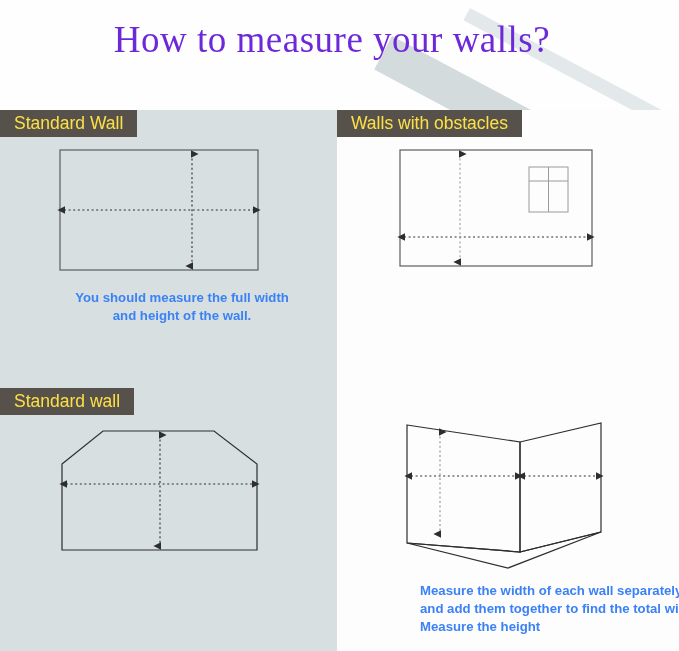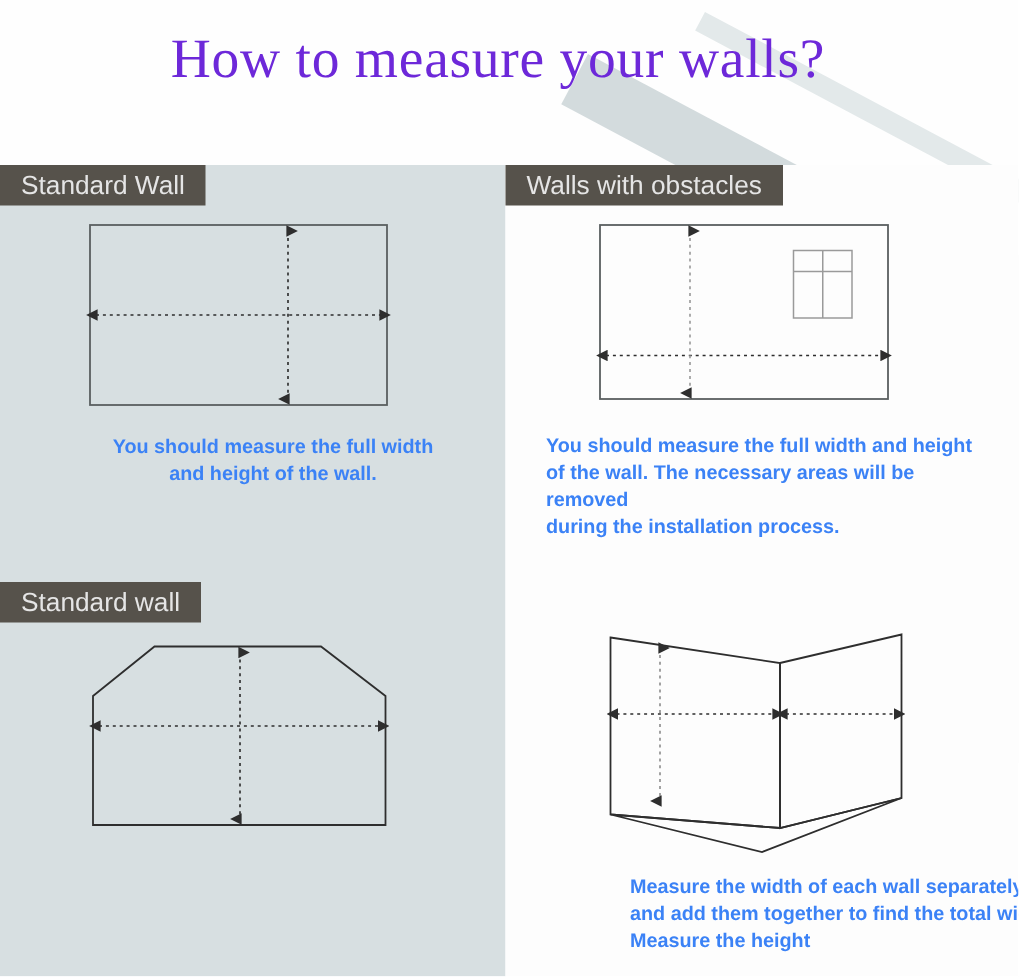--- a/index.html
+++ b/index.html
@@ -69,21 +69,21 @@
     top: 110px;
     width: 342px;
     height: 541px;
     background: #fdfdfd;
   }
 
   
   .bar {
     position: absolute;
     background: #56524b;
-    color: #e5e5e5;
+    color: #fde047;
     font-size: 17.5px;
     height: 27px;
     line-height: 27px;
     padding-left: 14px;
     padding-right: 14px;
     box-sizing: border-box;
     white-space: nowrap;
   }
   .bar-standard   { left: 0px;   top: 110px; }
   .bar-obstacles  { left: 337px; top: 110px; }
@@ -180,20 +180,17 @@
 
       <line x1="411" y1="476" x2="516" y2="476" stroke="#2e2e2e" stroke-width="1.1" stroke-dasharray="2,2.6" marker-start="url(#arrL)" marker-end="url(#arrR)"></line>
       <line x1="524" y1="476" x2="597" y2="476" stroke="#2e2e2e" stroke-width="1.1" stroke-dasharray="2,2.6" marker-start="url(#arrL)" marker-end="url(#arrR)"></line>
 
       <line x1="440" y1="432" x2="440" y2="534" stroke="#8f8f8f" stroke-width="1.1" stroke-dasharray="2,2.6" marker-start="url(#arrU)" marker-end="url(#arrD)"></line>
     </g>
   </svg>
 
   <div class="caption cap-standard">You should measure the full width
 and height of the wall.</div>
-  <div class="caption cap-obstacles">You should measure the full width and height
-of the wall. The necessary areas will be removed
-during the installation process.</div>
   <div class="caption cap-manysided">Measure the width of each wall separately
 and add them together to find the total width.
 Measure the height</div>
 
 </div>
 
 </body></html>

